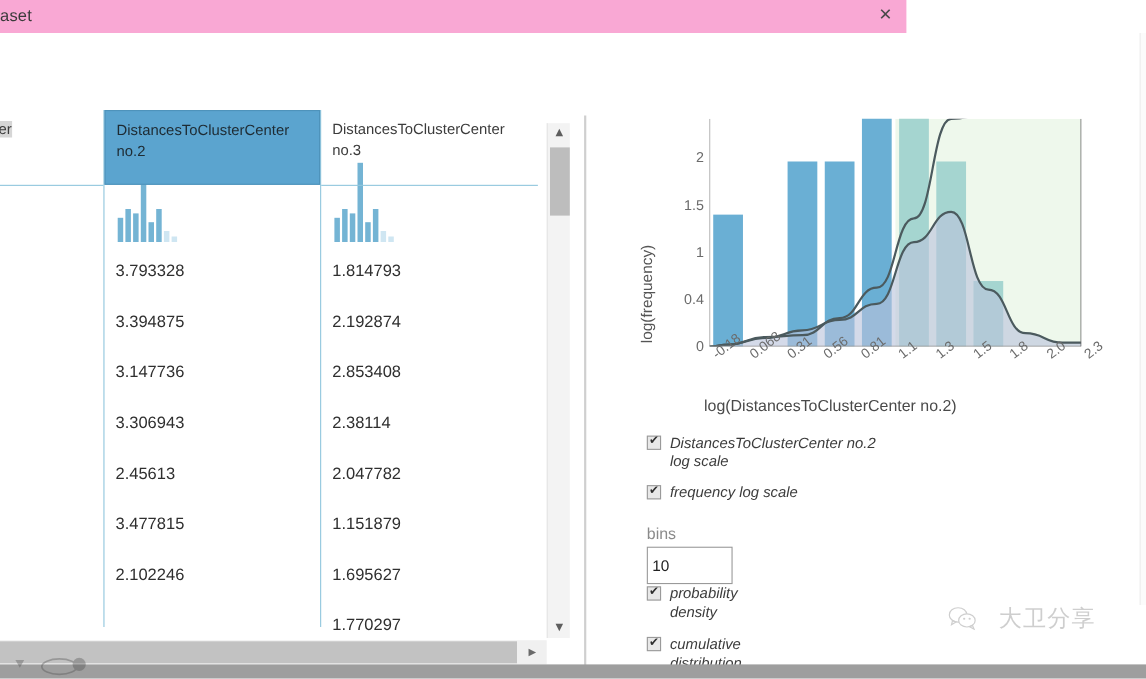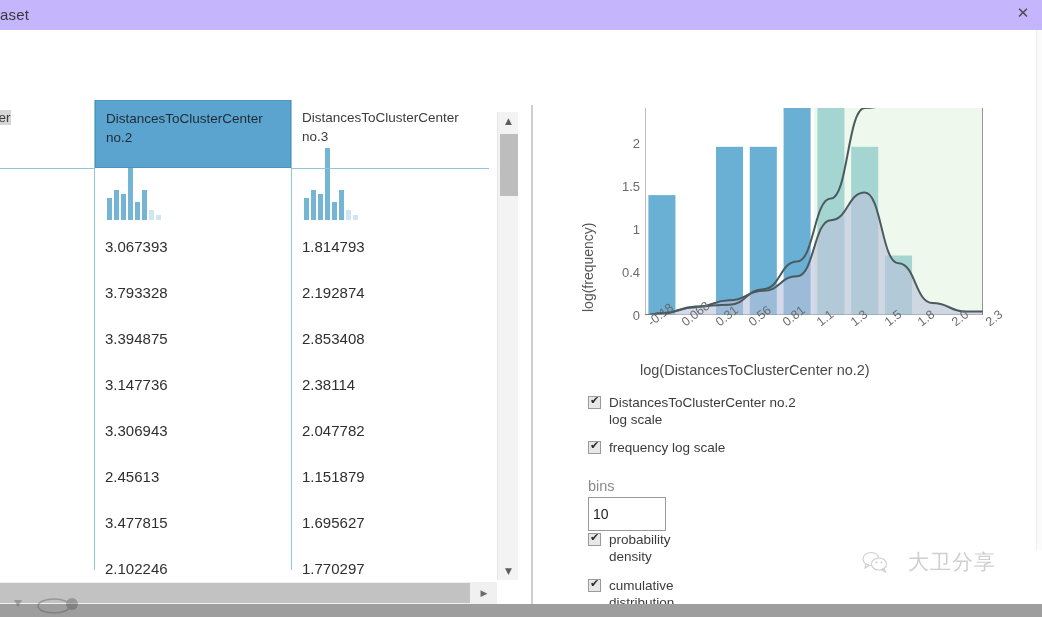--- a/index.html
+++ b/index.html
@@ -8,22 +8,22 @@
     width: 1042px; height: 617px;
     overflow: hidden;
     background: #ffffff;
     font-family: "Liberation Sans", sans-serif;
     color: #333;
   }
   #app { position: relative; width: 1042px; height: 617px; background: #fff; }
 
   
   .topbar {
-    position: absolute; left: 0; top: 0; width: 1042px; height: 30px;
-    background: #c4b5fd;
+    position: absolute; left: 0; top: 0; width: 824px; height: 30px;
+    background: #f9a8d4;
   }
   .topbar-title {
     position: absolute; left: 0; top: 6px;
     font-size: 15px; color: #3a3a3a; letter-spacing: .2px;
     white-space: nowrap;
   }
   .close-btn {
     position: absolute; right: 8px; top: 2px;
     width: 22px; height: 22px; line-height: 22px; text-align: center;
     font-size: 15px; color: #4a4a4a; cursor: pointer;
@@ -142,21 +142,21 @@
   .xticks { position: absolute; left: 645px; top: 318px; width: 340px; height: 40px; }
   .xtick {
     position: absolute; top: 0;
     font-size: 12.5px; color: #6b6b6b;
     transform: rotate(-38deg); transform-origin: left top;
     white-space: nowrap;
   }
 
   
   .controls { position: absolute; left: 588px; top: 394px; width: 300px; }
-  .ctl-row { display: flex; align-items: flex-start; margin-bottom: 11px; }
+  .ctl-row { display: flex; align-items: flex-start; margin-bottom: 11px; font-style: italic; }
   .cb {
     width: 13px; height: 13px; flex: 0 0 13px; margin-top: 2px; margin-right: 8px;
     background: #e8e8e8; border: 1px solid #9a9a9a; position: relative;
   }
   .cb::after {
     content: "\2714"; position: absolute; left: 1px; top: -3px;
     font-size: 11px; color: #2d2d2d; font-family: "DejaVu Sans", sans-serif;
   }
   .ctl-label { font-size: 13.5px; line-height: 17px; color: #3b3b3b; max-width: 200px; }
   .bins-label { font-size: 14.5px; color: #8a8a8a; margin: 22px 0 3px 0; }
@@ -212,21 +212,20 @@
             <i style="height: 22px;"></i>
             <i style="height: 30px;"></i>
             <i style="height: 26px;"></i>
             <i style="height: 72px;"></i>
             <i style="height: 18px;"></i>
             <i style="height: 30px;"></i>
             <i class="f" style="height: 10px;"></i>
             <i class="f" style="height: 5px;"></i>
           </div>
         <div class="cells">
-          <div class="cell">3.067393</div>
           <div class="cell">3.793328</div>
           <div class="cell">3.394875</div>
           <div class="cell">3.147736</div>
           <div class="cell">3.306943</div>
           <div class="cell">2.45613</div>
           <div class="cell">3.477815</div>
           <div class="cell">2.102246</div>
         </div>
       </div>
 

